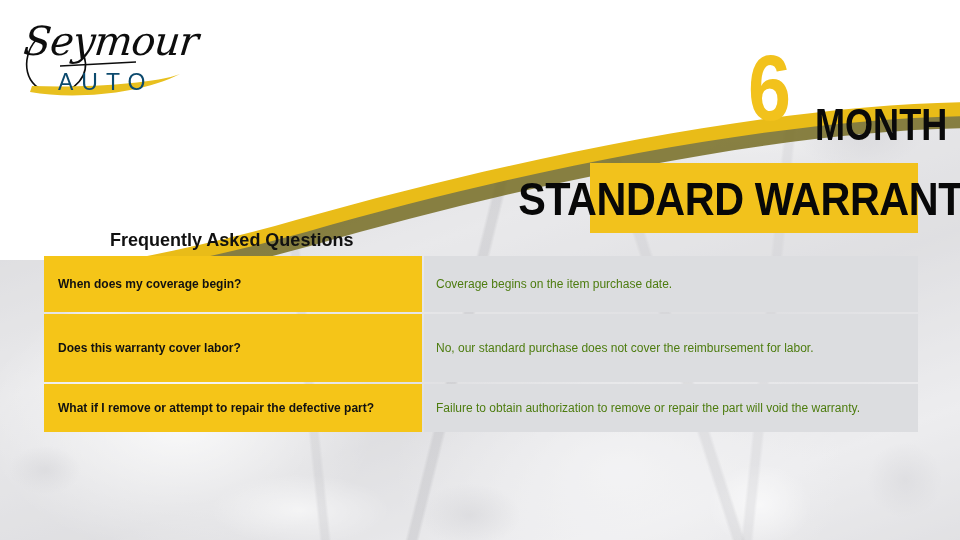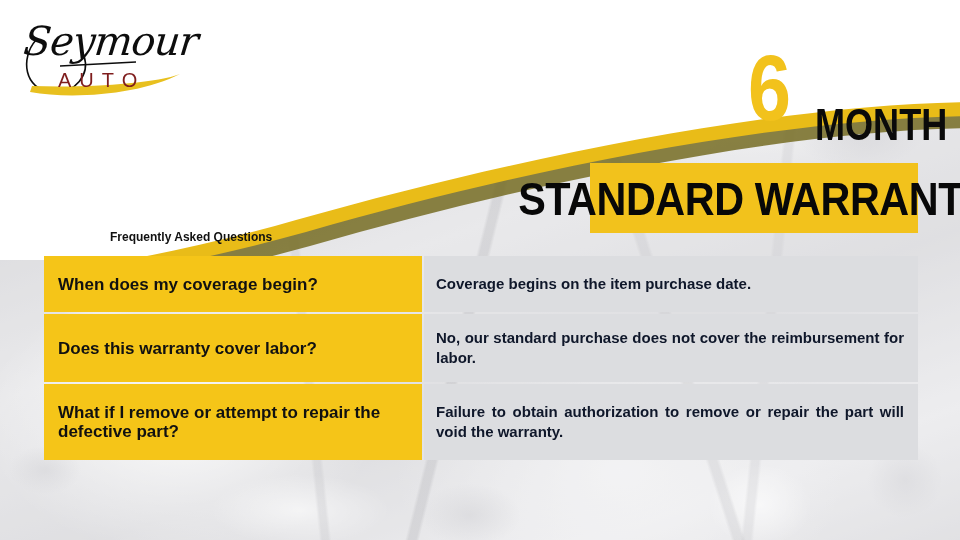--- a/index.html
+++ b/index.html
@@ -90,24 +90,24 @@
     font-size: 40px;
     font-weight: 400;
     color: #0d0d0d;
     letter-spacing: -1px;
     transform: skewX(-6deg);
   }
   .logo-auto {
     position: absolute;
     left: 44px; top: 57px;
     font-family: "Liberation Sans", sans-serif;
-    font-size: 20px;
+    font-size: 23px;
     font-weight: 400;
     letter-spacing: 8px;
-    color: #7f1d1d;
+    color: #0c4a6e;
   }
 
   
   .six {
     position: absolute;
     left: 748px; top: 42px;
     font-family: "Liberation Sans", sans-serif;
     font-weight: 700;
     font-size: 92px;
     line-height: 92px;
@@ -148,66 +148,66 @@
     transform: scaleX(.88);
     white-space: nowrap;
   }
 
   
   .faq-title {
     position: absolute;
     left: 110px; top: 230px;
     font-family: "Liberation Sans", sans-serif;
     font-weight: 700;
-    font-size: 12px;
+    font-size: 18px;
     color: #111111;
   }
 
   
   .faq-table {
     position: absolute;
     left: 44px; top: 256px;
     width: 874px;
   }
   .faq-row {
     display: flex;
     align-items: stretch;
     margin-bottom: 2px;
   }
   .faq-row:last-child { margin-bottom: 0; }
   .faq-q {
     width: 378px;
     background: #f5c518;
     color: #111111;
     font-weight: 700;
-    font-size: 17px;
+    font-size: 12px;
     line-height: 19px;
     padding: 9px 14px;
     box-sizing: border-box;
     display: flex;
     align-items: center;
   }
   .faq-gap { width: 2px; background: transparent; }
   .faq-a {
     flex: 1;
     background: #dcdde0;
-    color: #0f172a;
-    font-weight: 700;
-    font-size: 15px;
+    color: #4d7c0f;
+    font-weight: 400;
+    font-size: 12px;
     line-height: 20px;
     padding: 9px 14px 9px 12px;
     box-sizing: border-box;
     text-align: justify;
     display: flex;
     align-items: center;
   }
   .r1 .faq-q, .r1 .faq-a { height: 56px; }
   .r2 .faq-q, .r2 .faq-a { height: 64px; }
   .r3 .faq-q, .r3 .faq-a { height: 68px; }
-  .r4 .faq-q, .r4 .faq-a { height: 76px; }
+  .r4 .faq-q, .r4 .faq-a { height: 48px; }
 </style>
 </head>
 <body>
 
 <div class="slide">
 
   <div class="bg-photo">
     <div class="layer bg-base"></div>
     <div class="layer bg-shapes"></div>
     <div class="layer bg-lines"></div>

